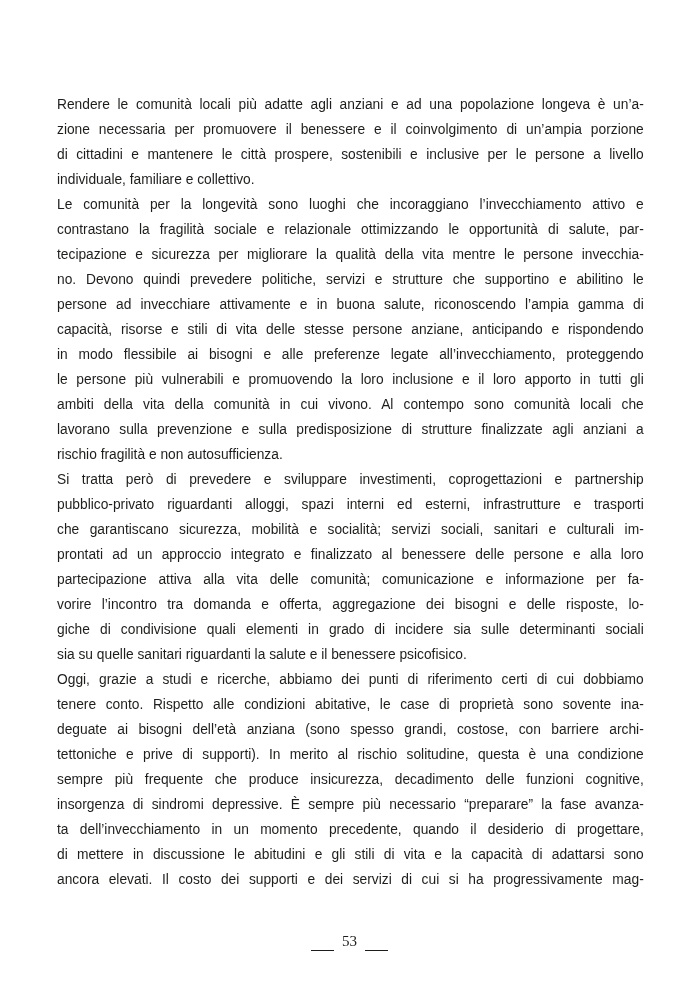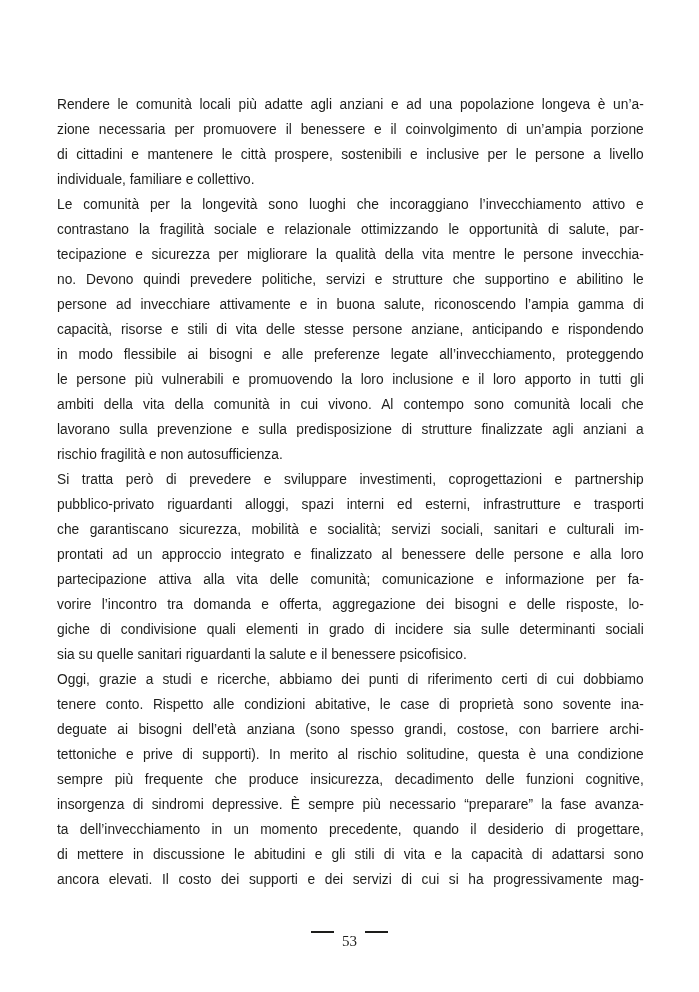--- a/index.html
+++ b/index.html
@@ -32,21 +32,21 @@
   }
   .line.pe {
     text-align-last: left;
   }
   .footer {
     position: absolute;
     left: 0; top: 931px;
     width: 699px; height: 20px;
     display: flex;
     justify-content: center;
-    align-items: flex-start;
+    align-items: flex-end;
     gap: 8px;
   }
   .rule {
     display: inline-block;
     width: 23px; height: 1.5px;
     background: #1d1d1b;
   }
   .pagenum {
     font-family: "Liberation Serif", serif;
     font-size: 15px;

